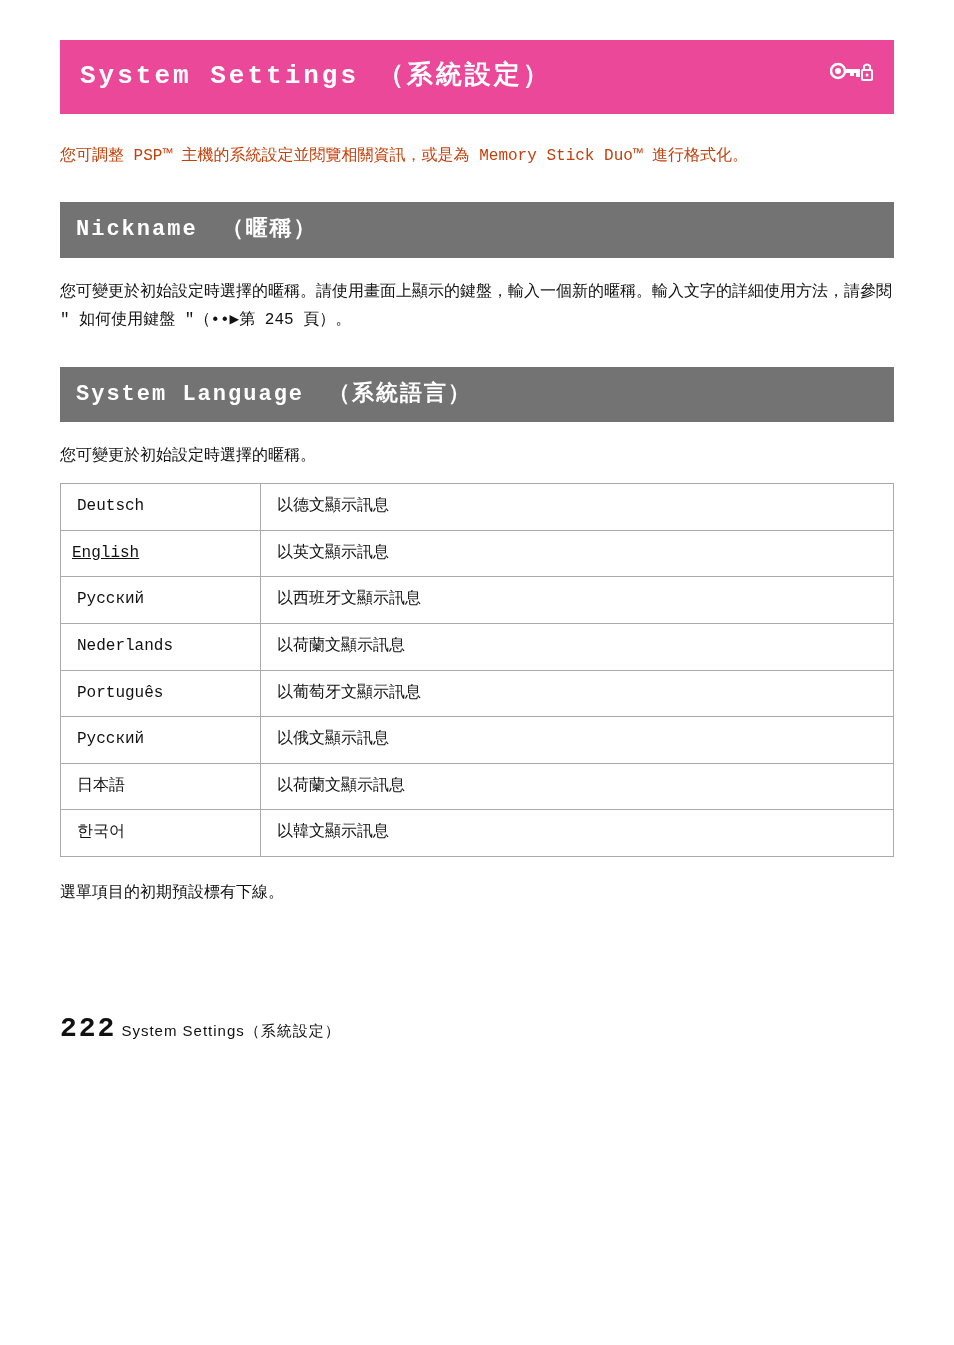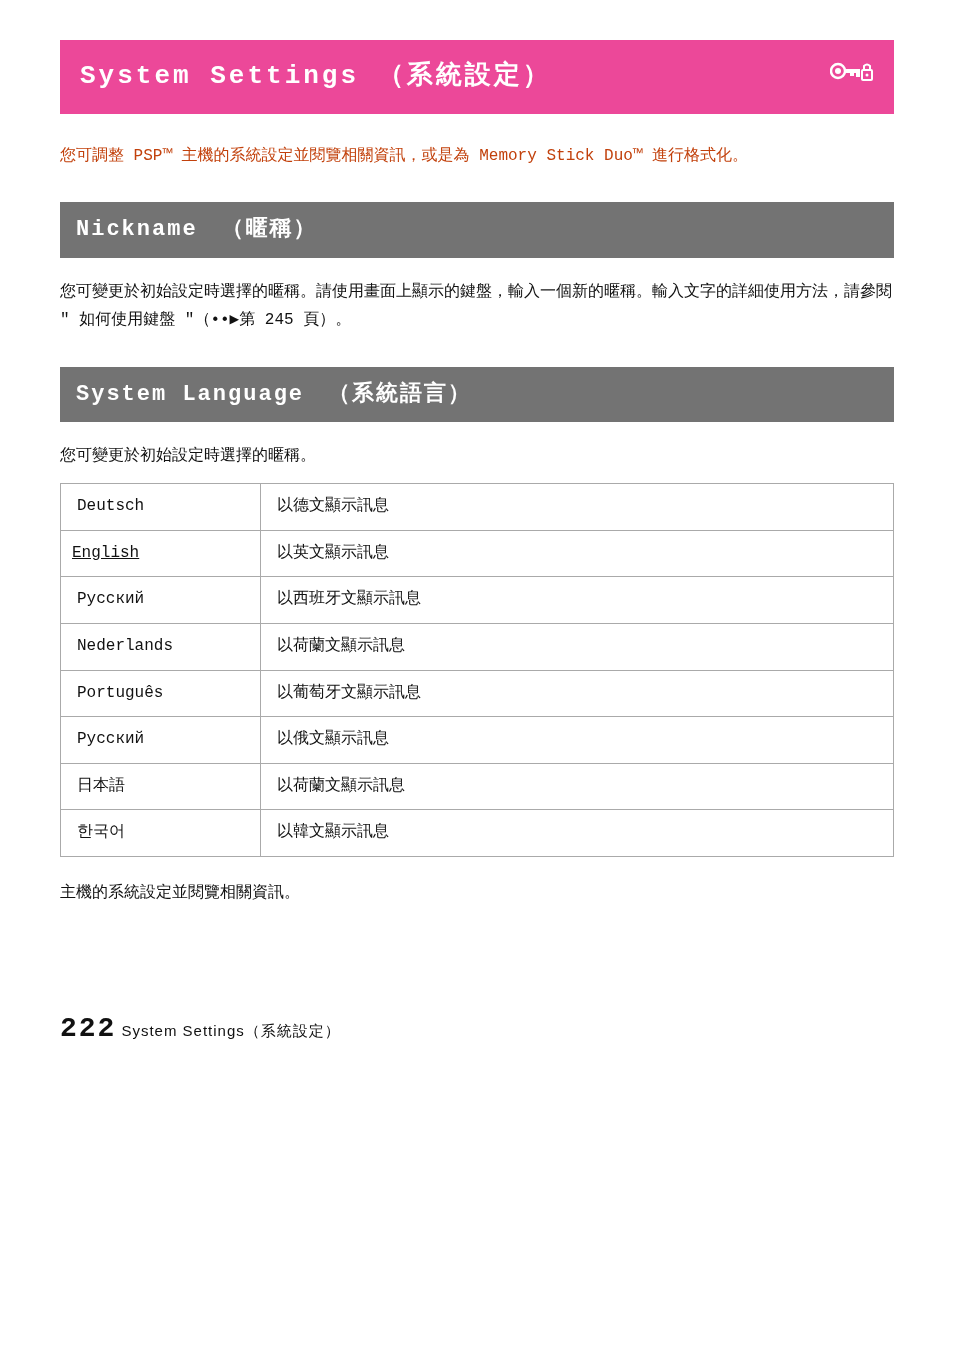--- a/index.html
+++ b/index.html
@@ -178,18 +178,18 @@
         <td>日本語</td>
         <td>以荷蘭文顯示訊息</td>
       </tr>
       <tr>
         <td>한국어</td>
         <td>以韓文顯示訊息</td>
       </tr>
     </tbody>
 </table>
 
-<p class="footer-note">主機的系統設定並閱覽相關資訊。</p>
+<p class="footer-note">選單項目的初期預設標有下線。</p>
 
 <div class="page-footer">
   <span class="page-number">222</span>
   <span class="page-footer-text">System Settings（系統設定）</span>
 </div>
 
 </body></html>

